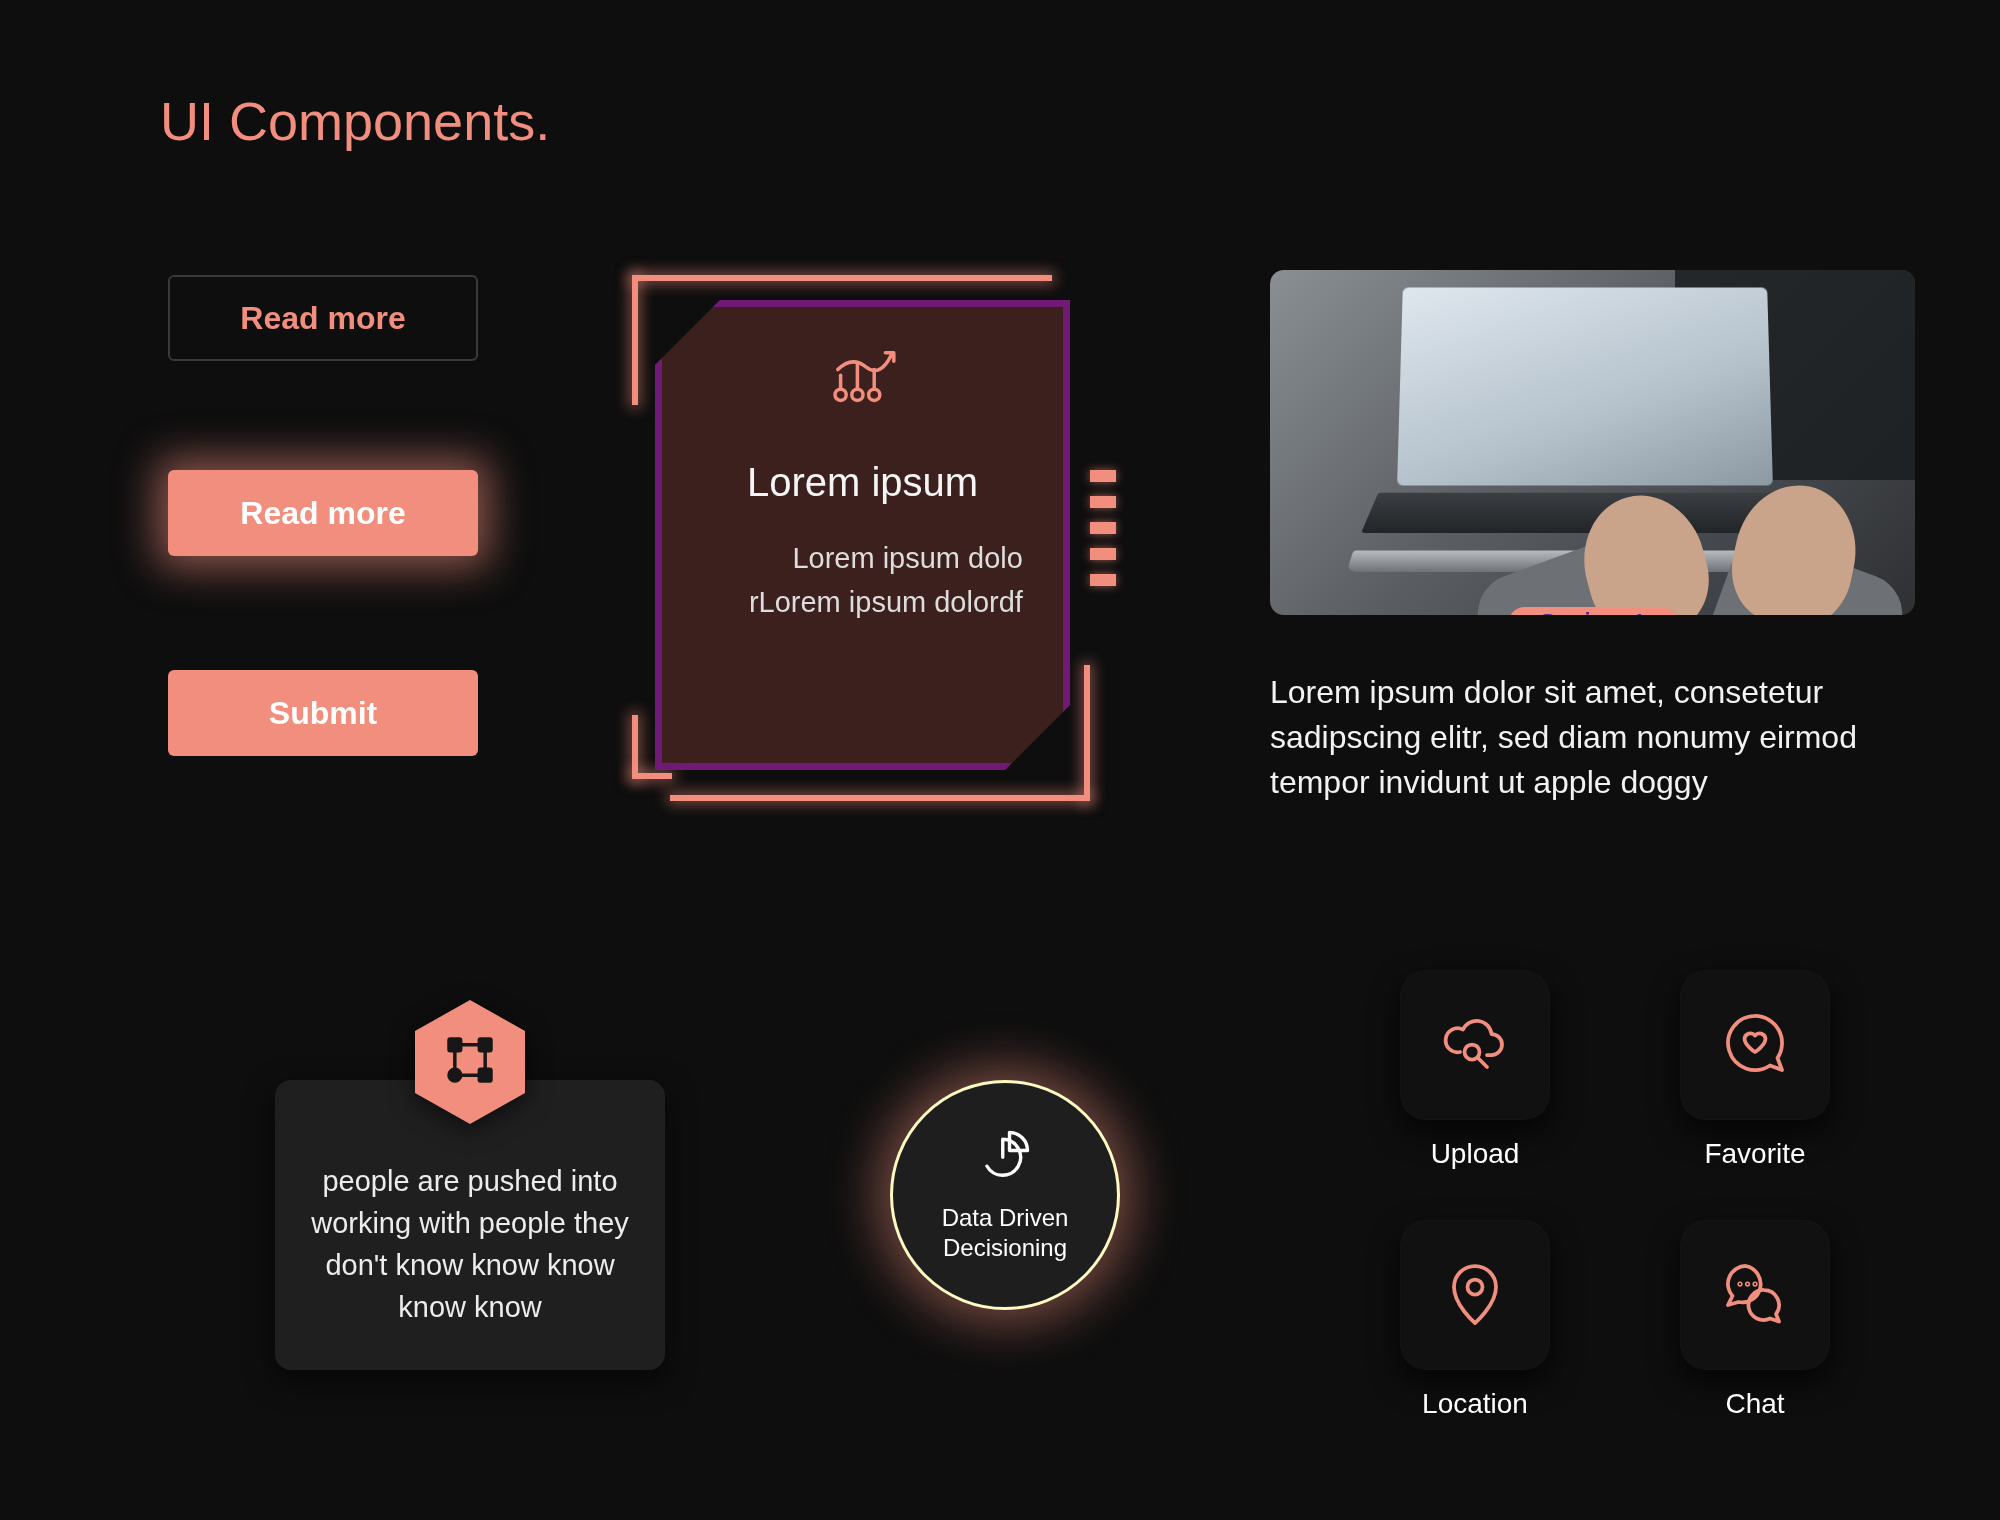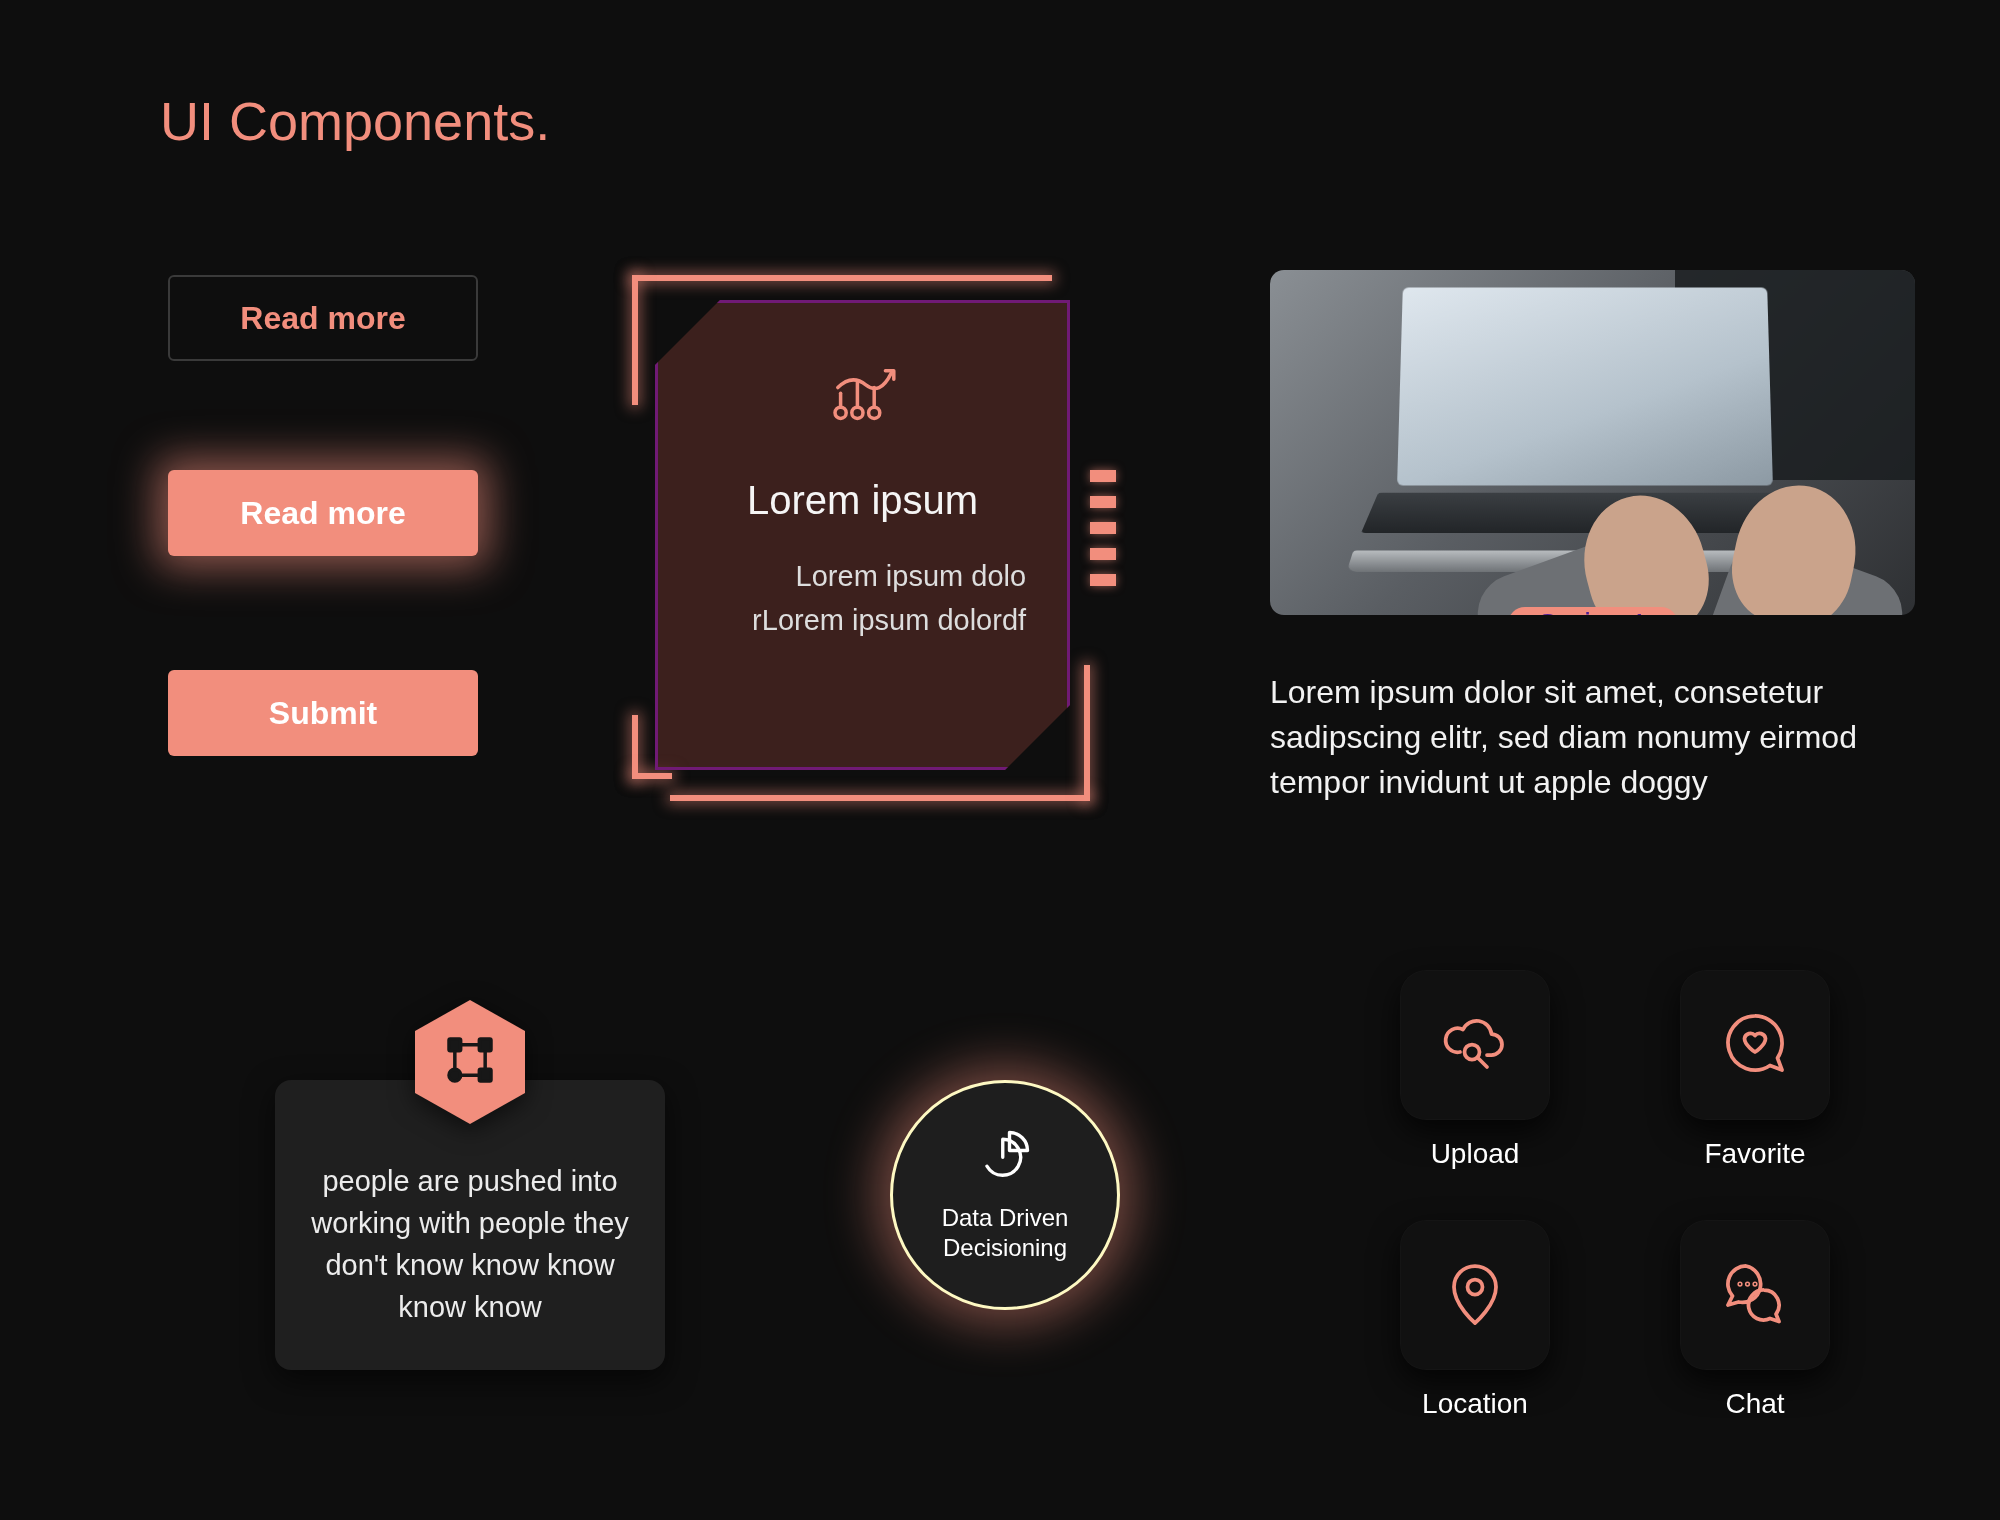--- a/index.html
+++ b/index.html
@@ -56,25 +56,25 @@
   .futuristic-wrap {
     position: absolute;
     left: 600px; top: 265px;
     width: 540px; height: 540px;
   }
   .futuristic-card {
     position: absolute;
     left: 55px; top: 35px;
     width: 415px; height: 470px;
     background: rgba(80,40,36,0.7);
-    border: 3px solid #701a75;
+    border: 7px solid #701a75;
     display: flex;
     flex-direction: column;
     align-items: center;
-    padding-top: 65px;
+    padding-top: 43px;
     clip-path: polygon(65px 0, 100% 0, 100% calc(100% - 65px), calc(100% - 65px) 100%, 0 100%, 0 65px);
     box-shadow: 0 0 50px 10px rgba(242,142,125,0.35);
   }
   .futuristic-icon { color: #f28e7d; }
   .futuristic-title {
     margin-top: 50px;
     font-size: 40px;
     font-weight: 400;
     color: #f5f5f5;
   }

